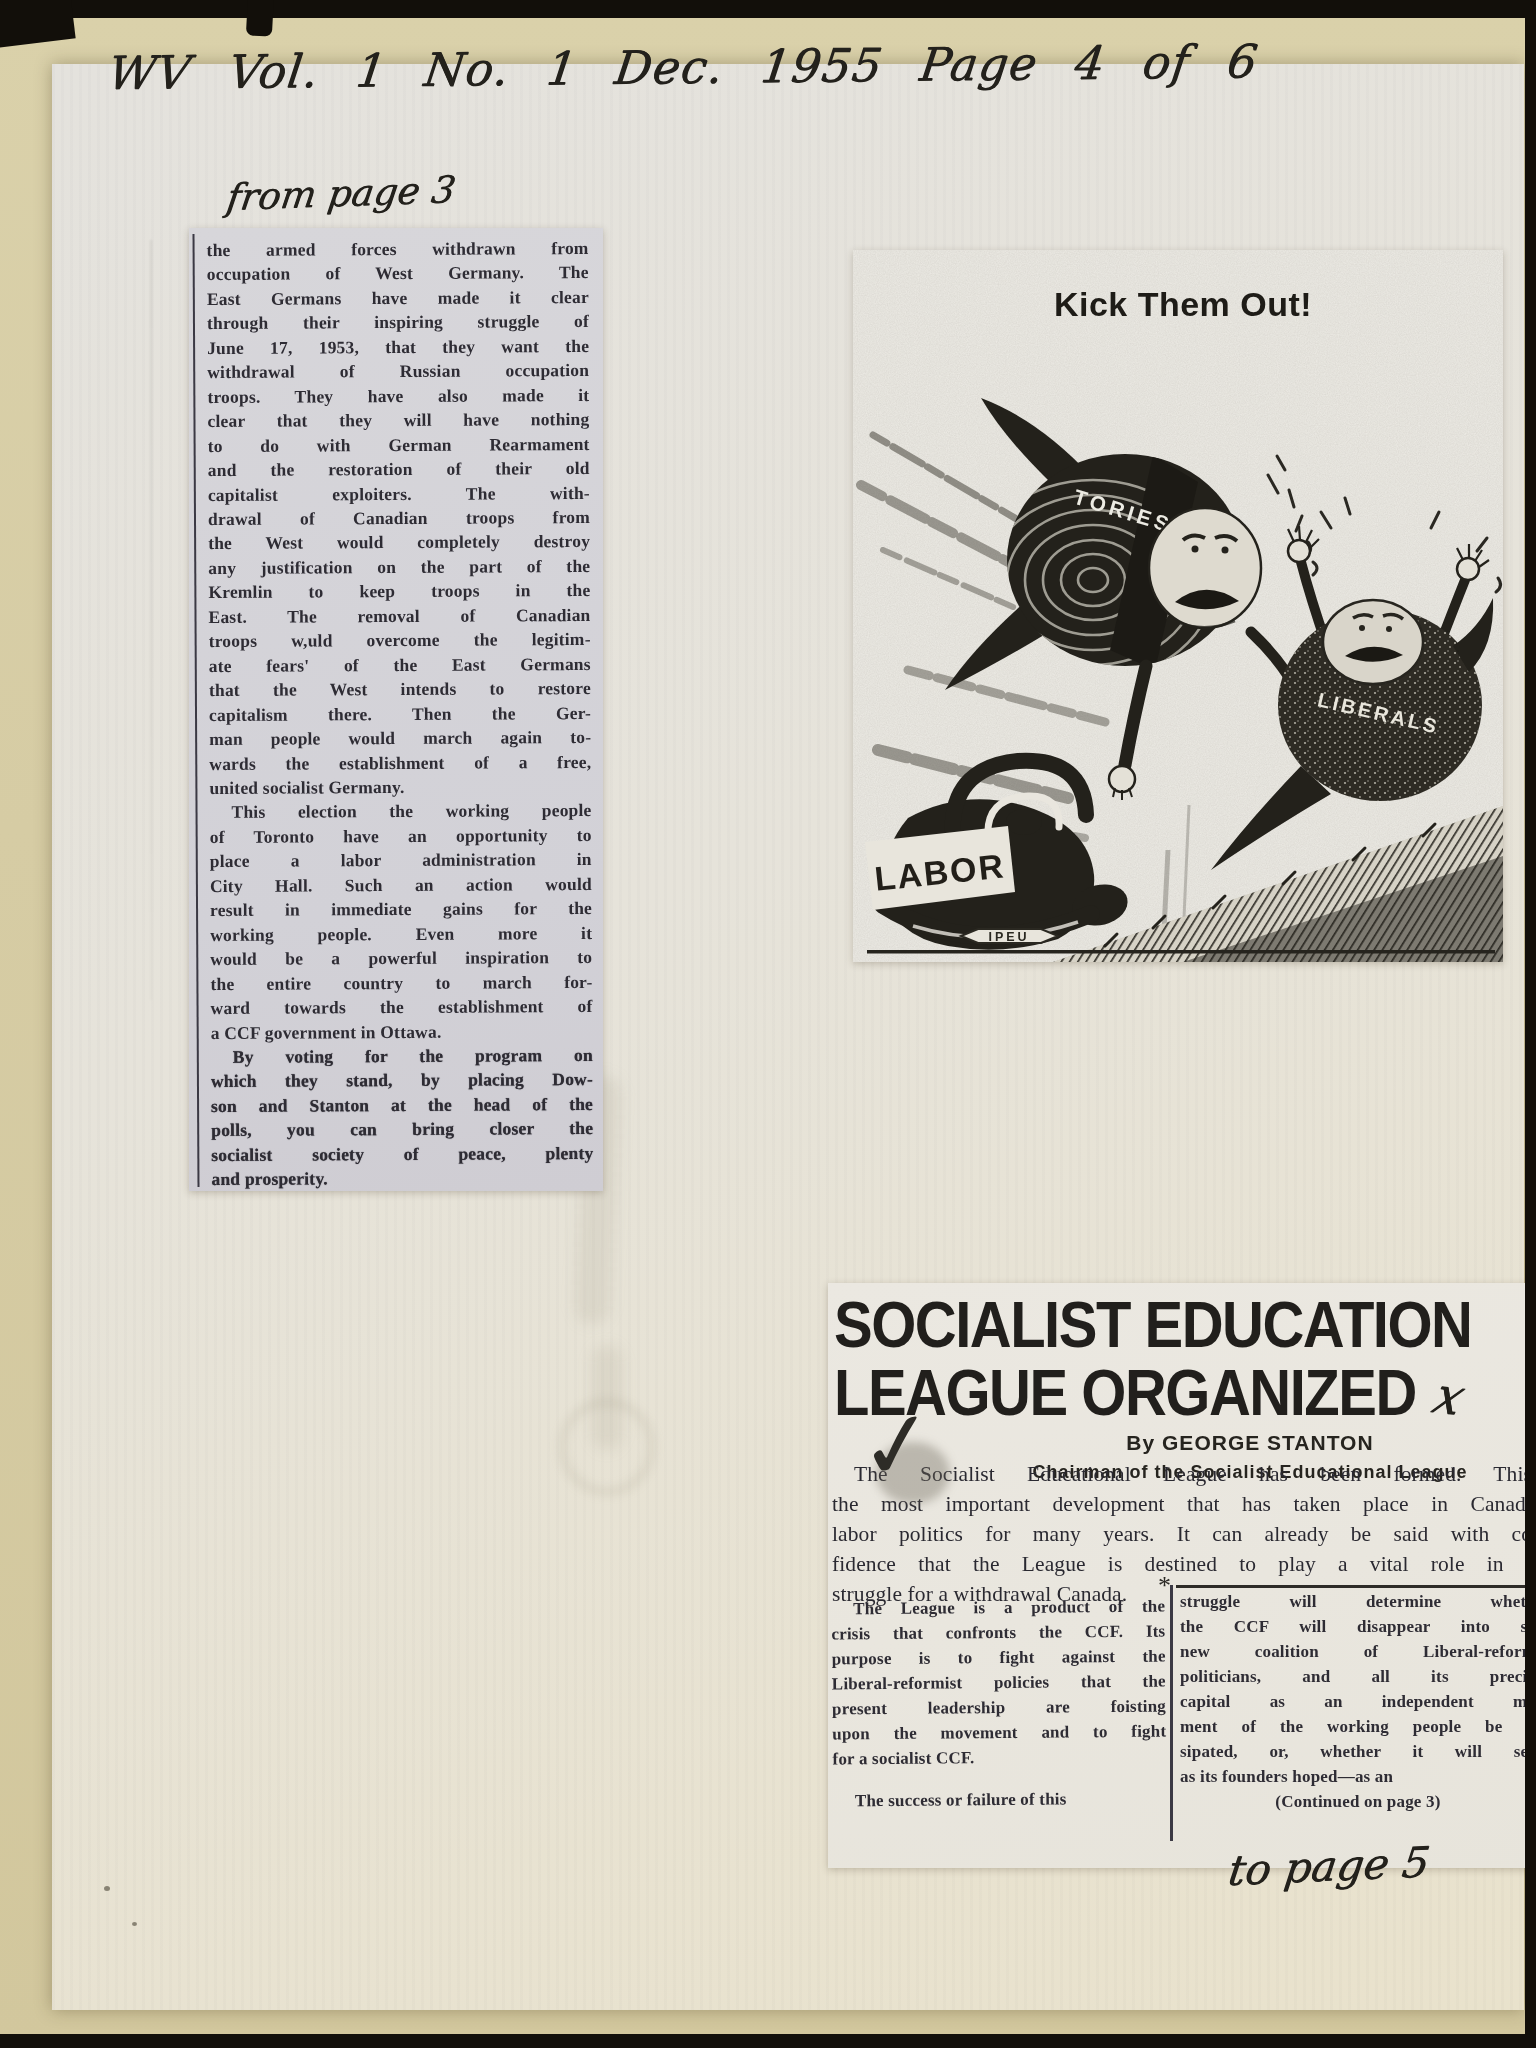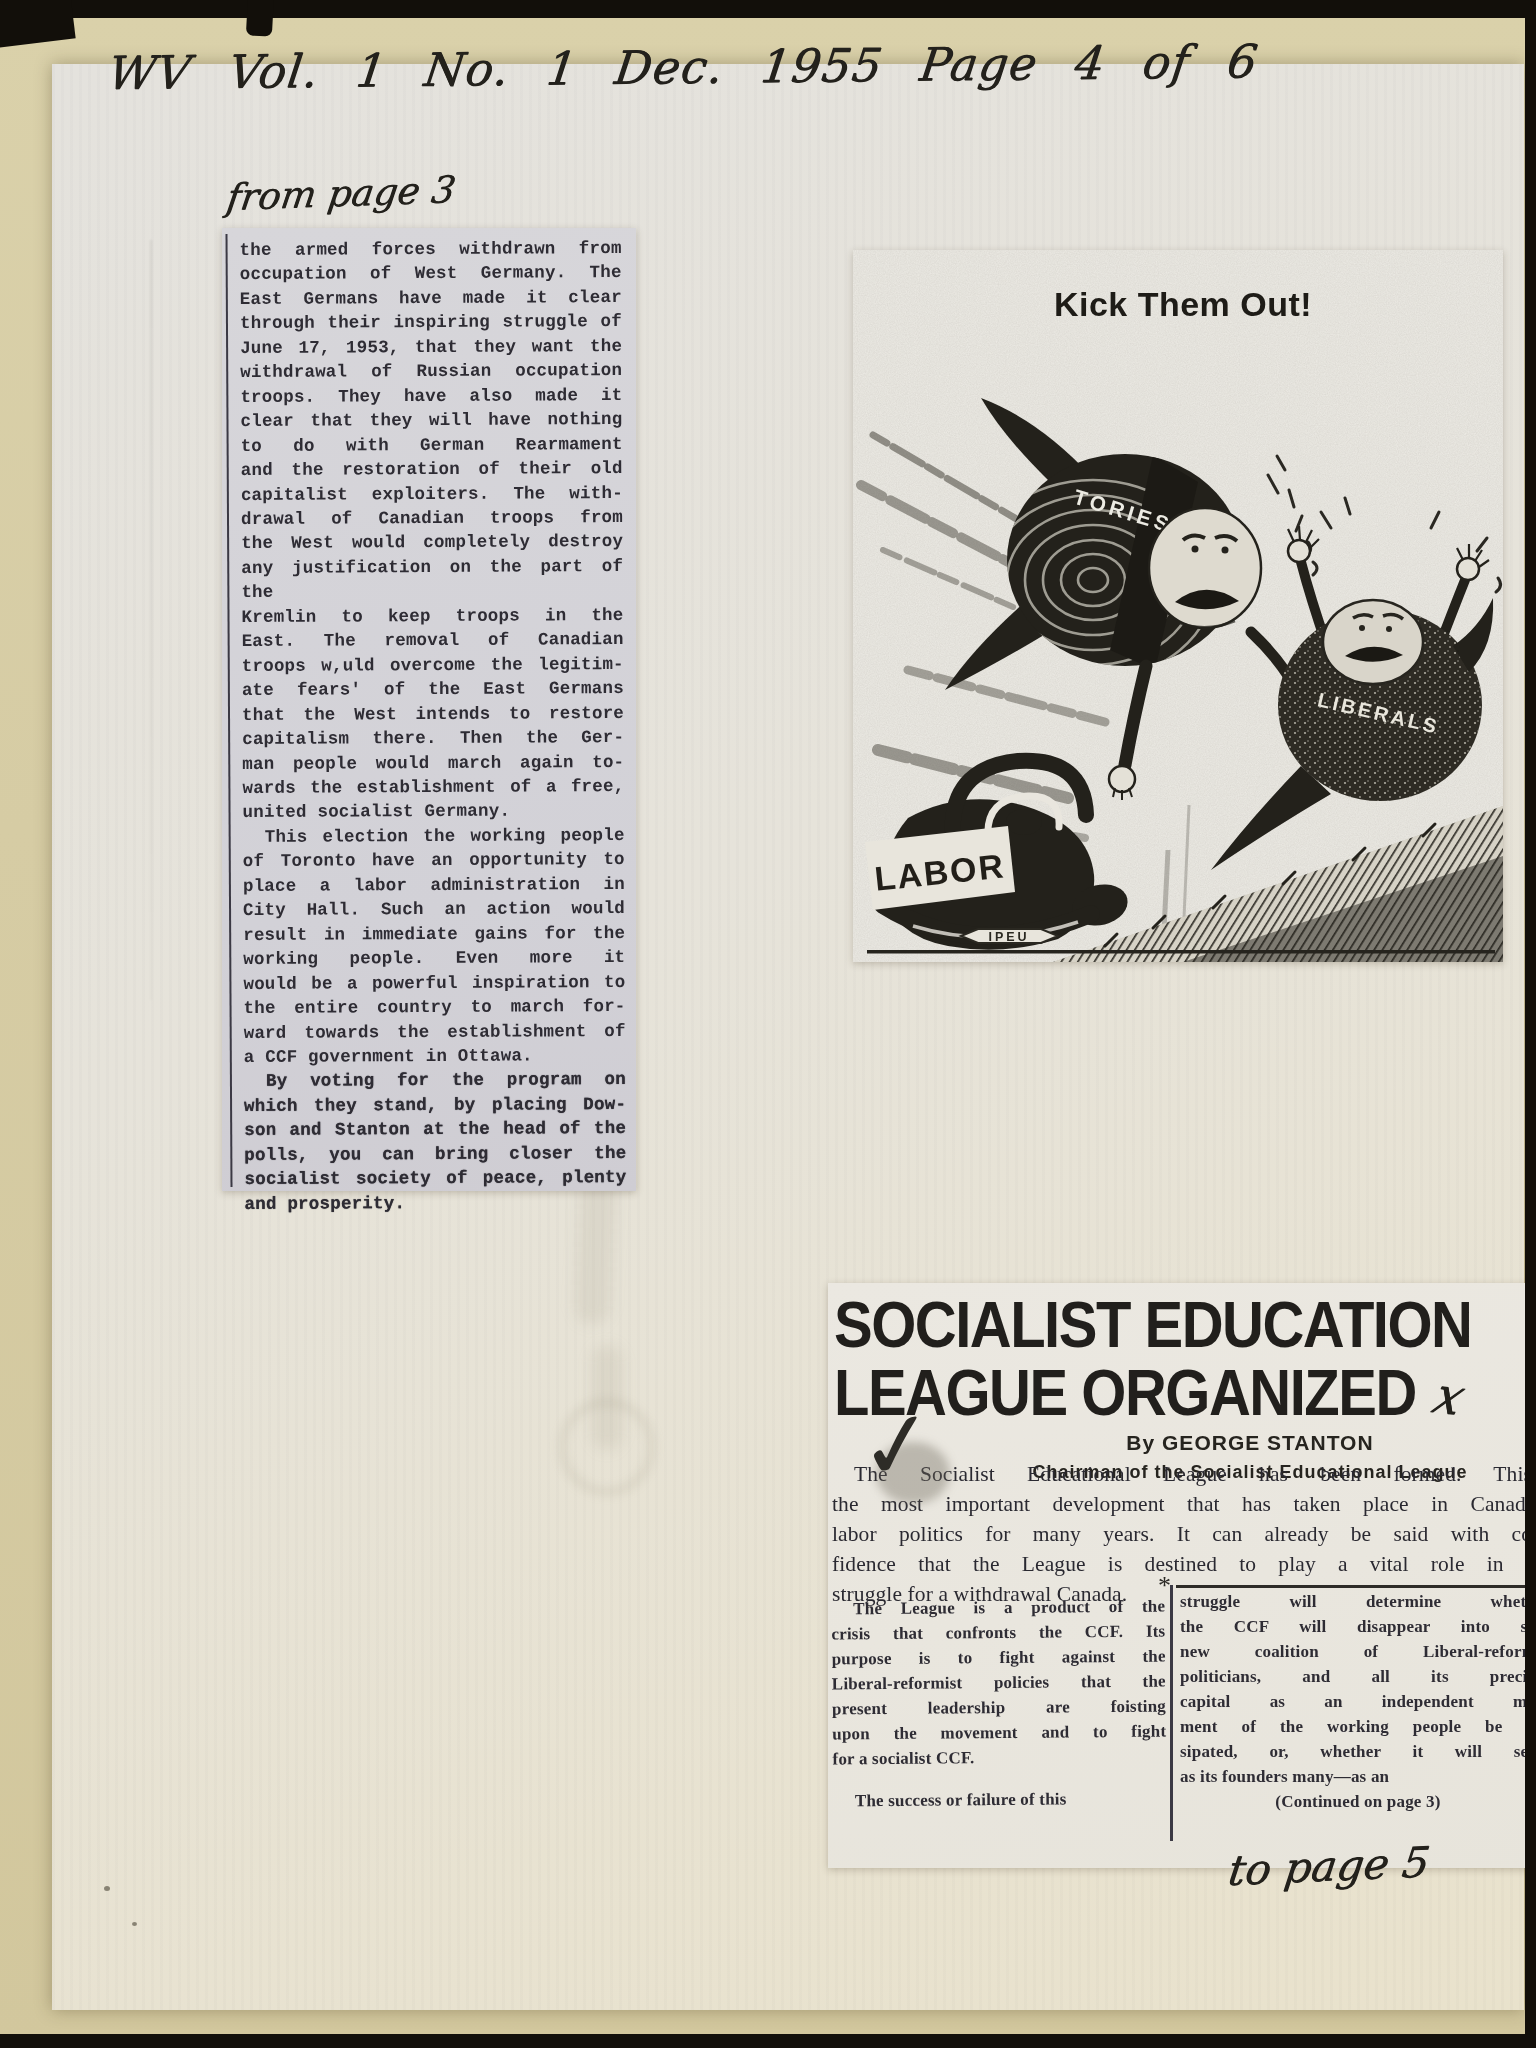--- a/index.html
+++ b/index.html
@@ -38,22 +38,22 @@
   .ghost{position:absolute;background:rgba(148,140,118,.14);filter:blur(7px);border-radius:18px;z-index:1;}
   .g1{left:580px;top:1075px;width:36px;height:250px;transform:rotate(3deg);}
   .g2{left:592px;top:1345px;width:30px;height:105px;}
   .ring{position:absolute;left:558px;top:1398px;width:80px;height:80px;border:9px solid rgba(148,140,118,.13);
         border-radius:50%;filter:blur(4px);background:none;z-index:1;}
   .crease{position:absolute;left:150px;top:240px;width:2px;height:760px;
         background:linear-gradient(rgba(0,0,0,.07),rgba(0,0,0,.02));filter:blur(1px);}
   .speck{position:absolute;background:rgba(60,55,40,.55);border-radius:50%;}
   
   .clip{position:absolute;box-shadow:0 2px 7px rgba(70,60,35,.25);z-index:4;}
-  .clip-column{left:222px;top:228px;width:414px;height:963px;
-        background:linear-gradient(175deg,#d7d6da 0%,#d2d1d7 70%,#cfcdd3 100%);font-family:Liberation Mono, monospace;}
+  .clip-column{left:189px;top:228px;width:414px;height:963px;
+        background:linear-gradient(175deg,#d7d6da 0%,#d2d1d7 70%,#cfcdd3 100%);}
   .clip-column .inner{position:absolute;left:6px;top:5px;right:8px;bottom:5px;
         border-left:2.5px solid #3b3944;padding:4px 4px 0 12px;transform:rotate(-.3deg);}
   .ln{font-size:17.5px;line-height:24.45px;font-weight:700;color:#2e2c34;letter-spacing:.2px;
       text-align:justify;text-align-last:justify;}
   .ln.last{text-align-last:left;}
   .ln.indent{padding-left:22px;}
   .ln.gap{margin-top:17px;}
   .ln.center{text-align-last:center;}
   .ln.bold{text-shadow:0 0 .9px rgba(46,44,52,.9);}
   
@@ -306,21 +306,21 @@
       </div>
     <div class="colR">
 
     <div class="ln">struggle will determine wheth</div>
         <div class="ln">the CCF will disappear into so</div>
         <div class="ln">new coalition of Liberal-reform</div>
         <div class="ln">politicians, and all its precio</div>
         <div class="ln">capital as an independent mo</div>
         <div class="ln">ment of the working people be d</div>
         <div class="ln">sipated, or, whether it will ser</div>
-        <div class="ln last">as its founders many—as an</div>
+        <div class="ln last">as its founders hoped—as an</div>
         <div class="ln center">(Continued on page 3)</div>
       </div>
   </div>
 
   <div class="smudge"></div>
   <div class="hand check">✓</div>
   <div class="hand xmark">x</div>
 
   <div class="bar bar-top"></div>
   <div class="bar corner-tl"></div>

